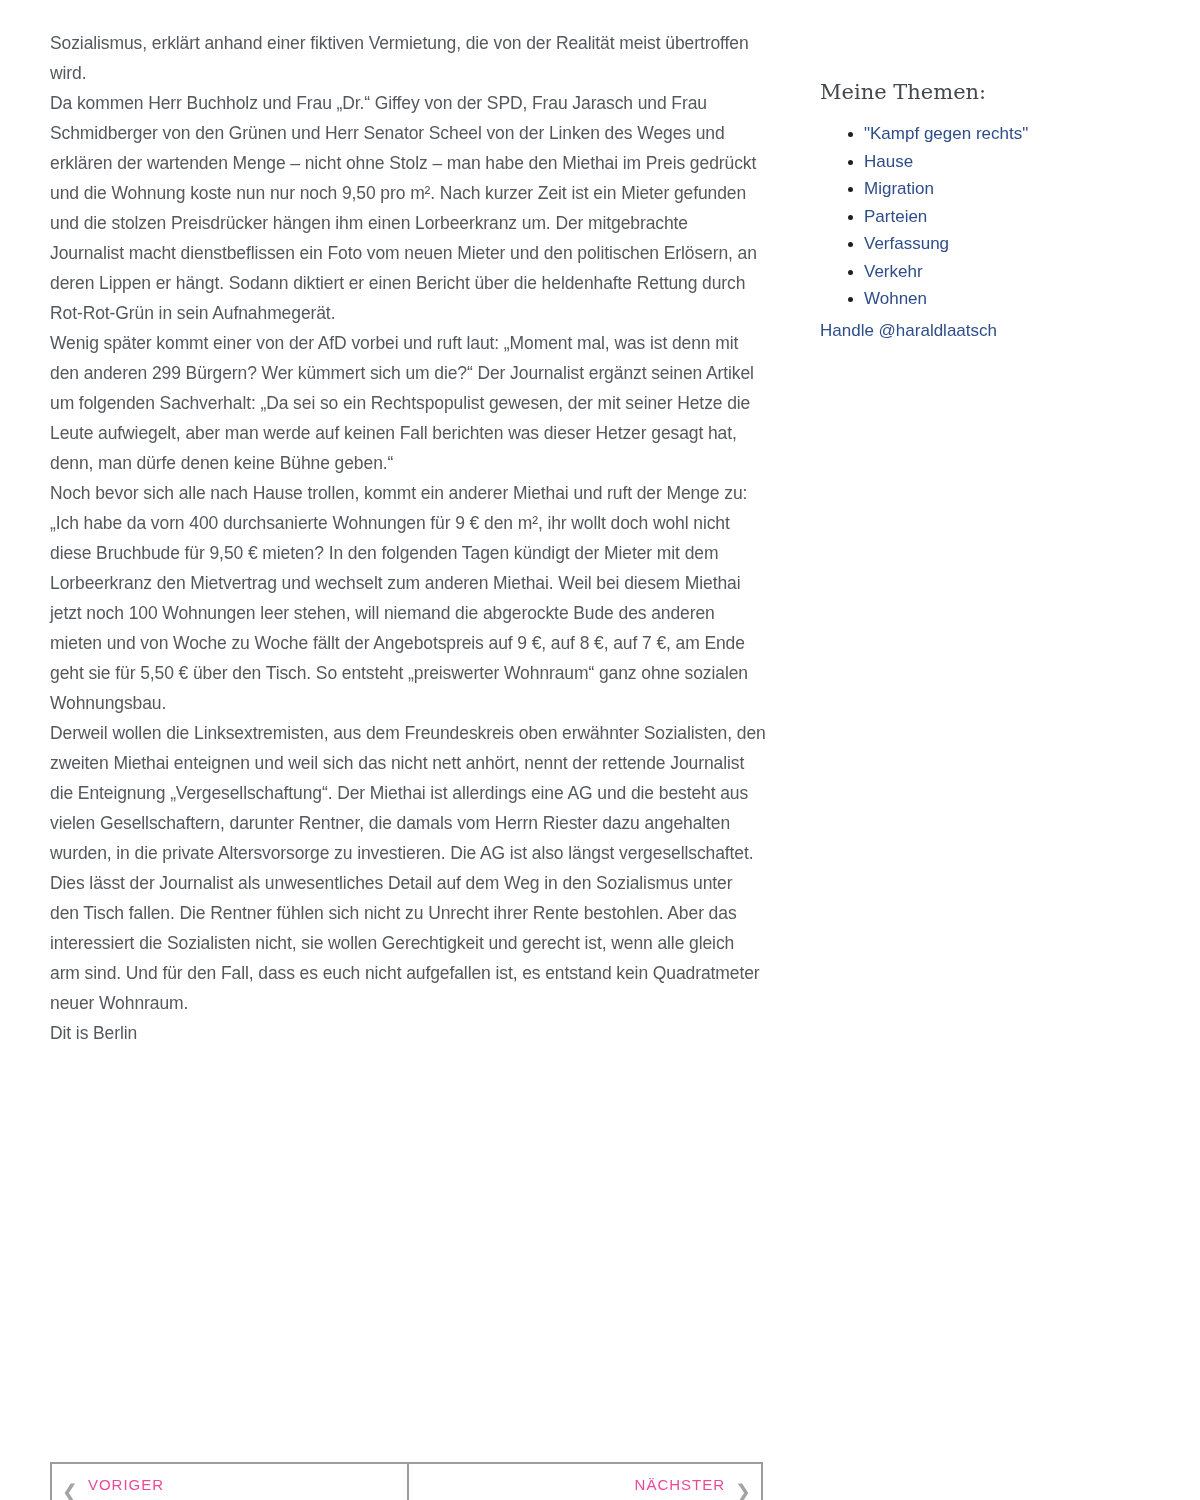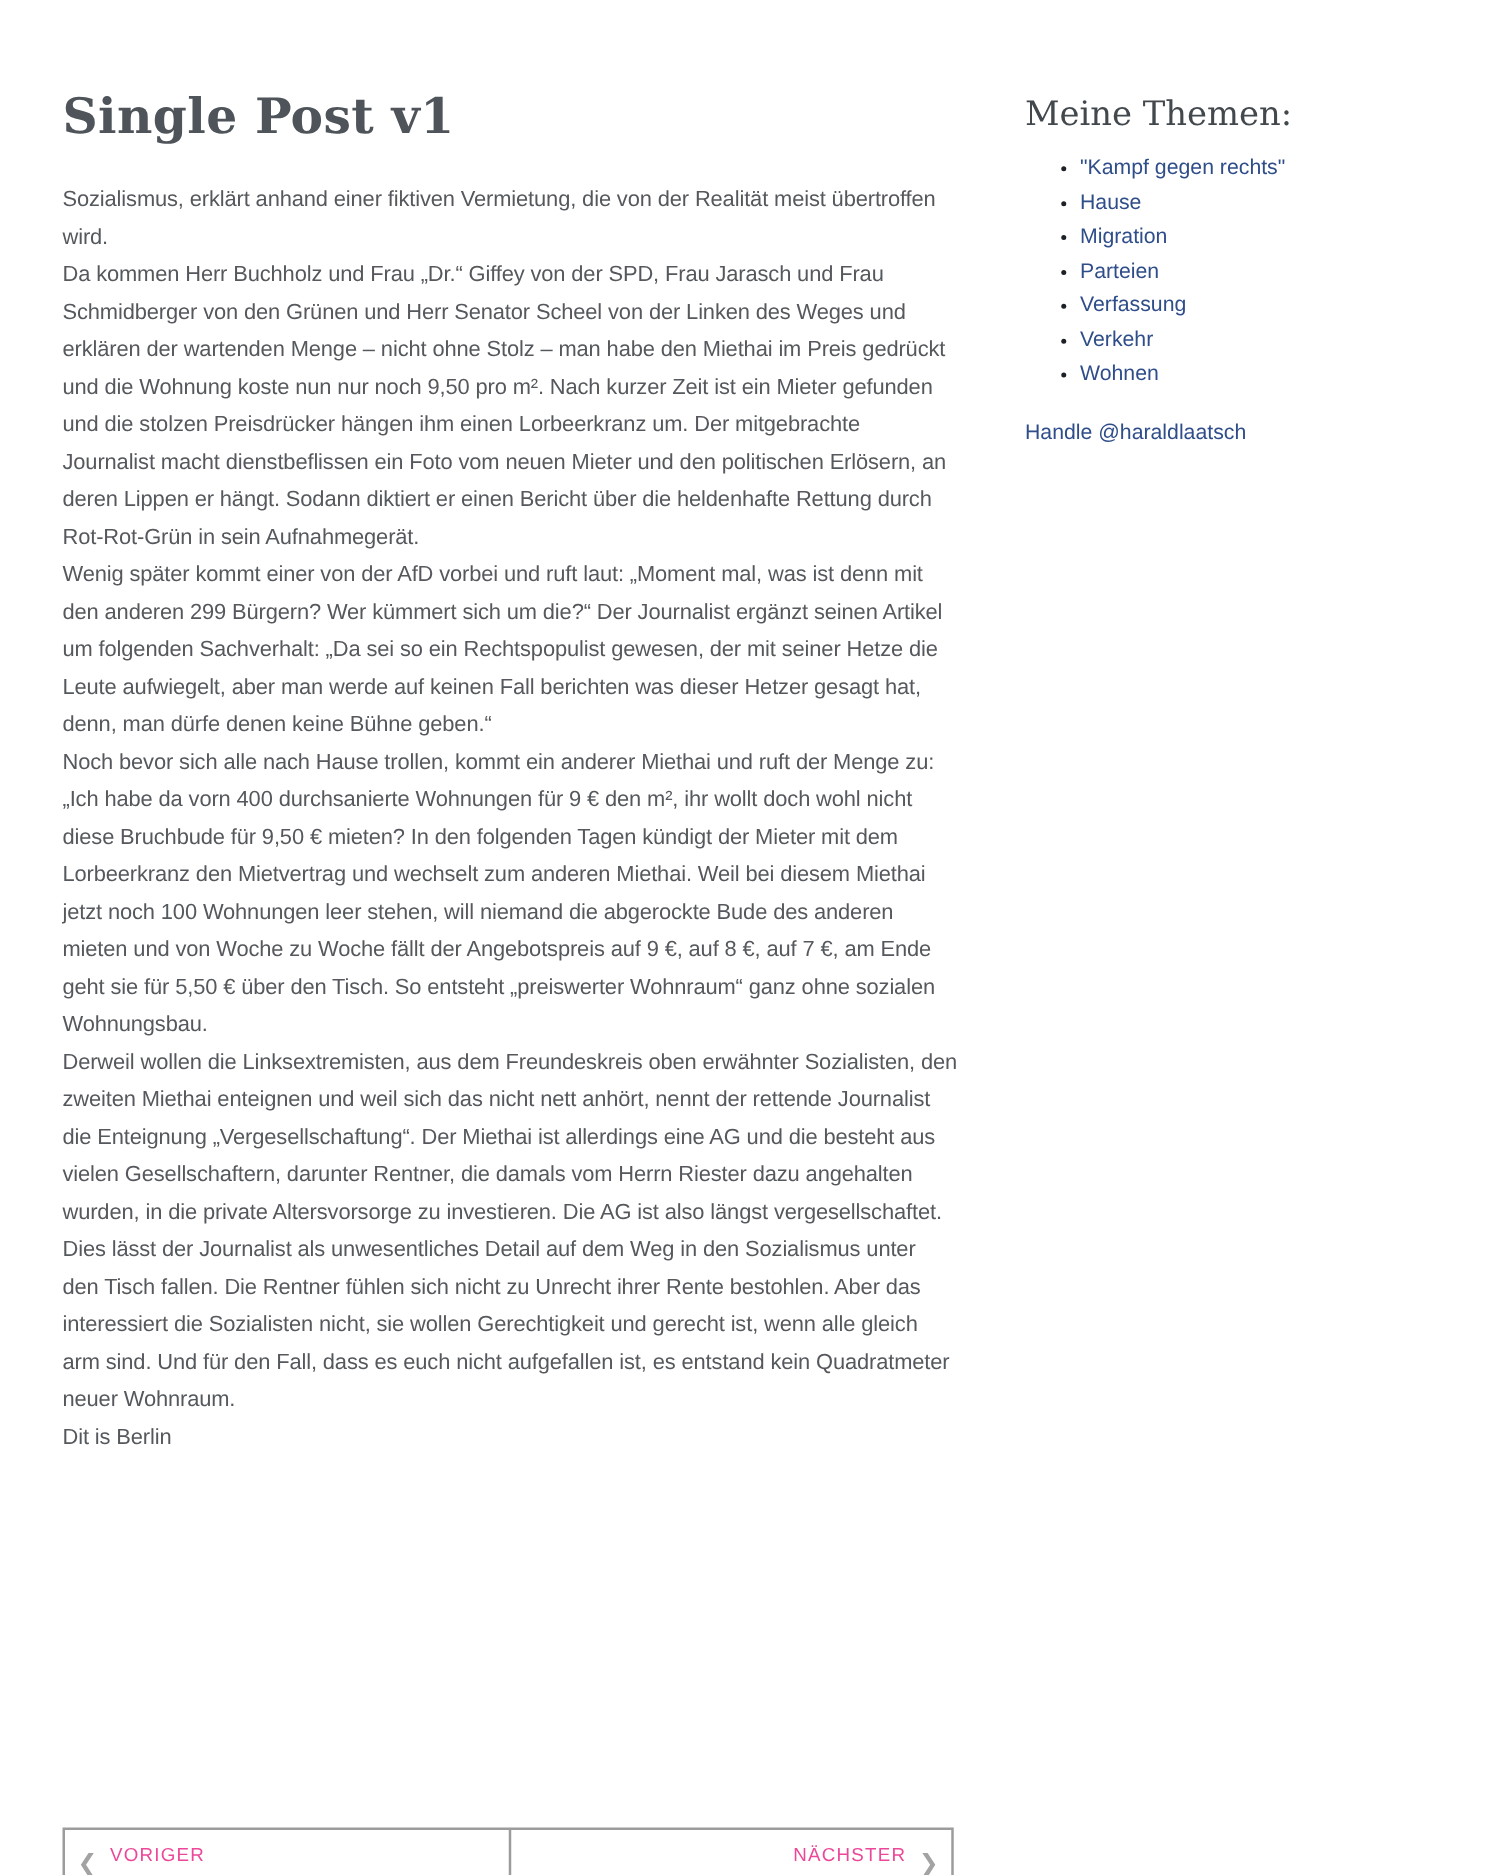--- a/index.html
+++ b/index.html
@@ -42,42 +42,42 @@
   .sidebar {
     position: absolute;
     left: 820px;
     top: 0;
     width: 340px;
   }
   .sidebar-heading {
     margin: 80px 0 0 0;
     font-family: "DejaVu Serif", "Liberation Serif", serif;
     font-weight: 400;
-    font-size: 27px;
+    font-size: 21px;
     line-height: 24px;
     color: #43484d;
   }
   .topic-list {
     margin: 16px 0 0 0;
     padding: 0 0 0 44px;
     list-style: disc;
   }
   .topic-list li {
     line-height: 27.5px;
     font-size: 17px;
   }
   .topic-list li::marker { color: #1d2126; font-size: 15px; }
   a.topic-link, a.handle-link {
     color: #2e4d89;
     text-decoration: none;
     font-size: 17px;
   }
   a.handle-link {
     display: inline-block;
-    margin-top: 22px;
+    margin-top: 7px;
     line-height: 22px;
   }
 
   
   .post-nav {
     position: absolute;
     left: 50px;
     top: 1462px;
     width: 713px;
     height: 80px;
@@ -109,21 +109,20 @@
     line-height: 19px;
     margin-top: 8px;
   }
   .post-nav-prev .post-nav-chevron { margin-right: 10px; }
   .post-nav-next .post-nav-chevron { margin-left: 10px; }
 </style>
 </head>
 <body>
 
 <div class="main-col">
-  <h1 class="page-title">Single Post v1</h1>
   <div class="article-body">
     <p>Sozialismus, erklärt anhand einer fiktiven Vermietung, die von der Realität meist übertroffen wird.</p>
     <p>Da kommen Herr Buchholz und Frau „Dr.“ Giffey von der SPD, Frau Jarasch und Frau Schmidberger von den Grünen und Herr Senator Scheel von der Linken des Weges und erklären der wartenden Menge – nicht ohne Stolz – man habe den Miethai im Preis gedrückt und die Wohnung koste nun nur noch 9,50 pro m². Nach kurzer Zeit ist ein Mieter gefunden und die stolzen Preisdrücker hängen ihm einen Lorbeerkranz um. Der mitgebrachte Journalist macht dienstbeflissen ein Foto vom neuen Mieter und den politischen Erlösern, an deren Lippen er hängt. Sodann diktiert er einen Bericht über die heldenhafte Rettung durch Rot-Rot-Grün in sein Aufnahmegerät.</p>
     <p>Wenig später kommt einer von der AfD vorbei und ruft laut: „Moment mal, was ist denn mit den anderen 299 Bürgern? Wer kümmert sich um die?“ Der Journalist ergänzt seinen Artikel um folgenden Sachverhalt: „Da sei so ein Rechtspopulist gewesen, der mit seiner Hetze die Leute aufwiegelt, aber man werde auf keinen Fall berichten was dieser Hetzer gesagt hat, denn, man dürfe denen keine Bühne geben.“</p>
     <p>Noch bevor sich alle nach Hause trollen, kommt ein anderer Miethai und ruft der Menge zu: „Ich habe da vorn 400 durchsanierte Wohnungen für 9 € den m², ihr wollt doch wohl nicht diese Bruchbude für 9,50 € mieten? In den folgenden Tagen kündigt der Mieter mit dem Lorbeerkranz den Mietvertrag und wechselt zum anderen Miethai. Weil bei diesem Miethai jetzt noch 100 Wohnungen leer stehen, will niemand die abgerockte Bude des anderen mieten und von Woche zu Woche fällt der Angebotspreis auf 9 €, auf 8 €, auf 7 €, am Ende geht sie für 5,50 € über den Tisch. So entsteht „preiswerter Wohnraum“ ganz ohne sozialen Wohnungsbau.</p>
     <p>Derweil wollen die Linksextremisten, aus dem Freundeskreis oben erwähnter Sozialisten, den zweiten Miethai enteignen und weil sich das nicht nett anhört, nennt der rettende Journalist die Enteignung „Vergesellschaftung“. Der Miethai ist allerdings eine AG und die besteht aus vielen Gesellschaftern, darunter Rentner, die damals vom Herrn Riester dazu angehalten wurden, in die private Altersvorsorge zu investieren. Die AG ist also längst vergesellschaftet. Dies lässt der Journalist als unwesentliches Detail auf dem Weg in den Sozialismus unter den Tisch fallen. Die Rentner fühlen sich nicht zu Unrecht ihrer Rente bestohlen. Aber das interessiert die Sozialisten nicht, sie wollen Gerechtigkeit und gerecht ist, wenn alle gleich arm sind. Und für den Fall, dass es euch nicht aufgefallen ist, es entstand kein Quadratmeter neuer Wohnraum.</p>
     <p>Dit is Berlin</p>
   </div>
 </div>
 

